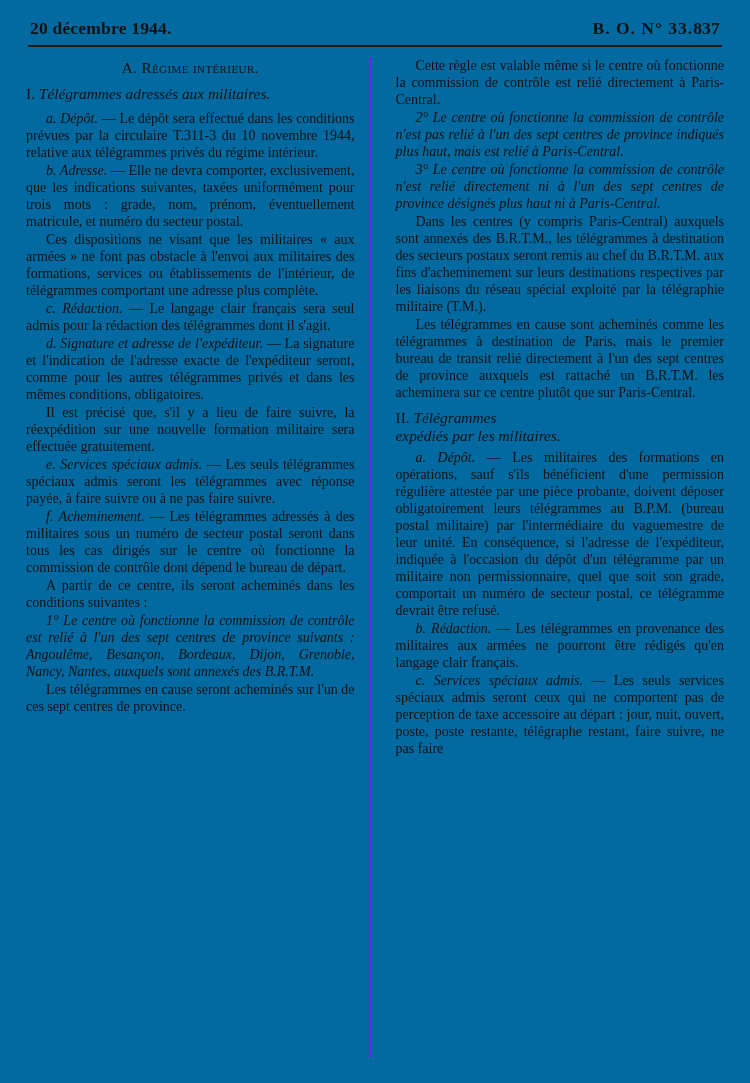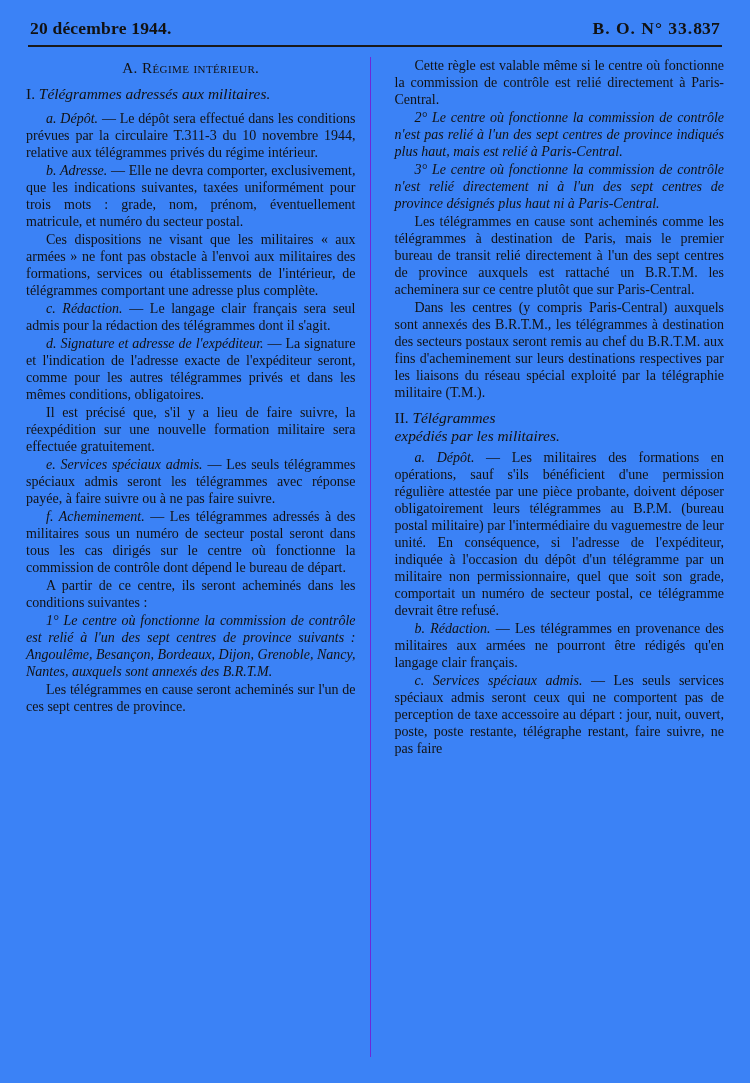--- a/index.html
+++ b/index.html
@@ -4,21 +4,21 @@
 <style>
   html, body {
     margin: 0;
     padding: 0;
     background: #ffffff;
   }
   .page {
     position: relative;
     width: 750px;
     height: 1083px;
-    background: #3b82f6;
+    background: #0369a1;
     font-family: "Liberation Serif", "DejaVu Serif", serif;
     color: #121212;
     overflow: hidden;
     box-sizing: border-box;
     padding: 18px 26px 10px 26px;
   }
   
   .header {
     display: flex;
     align-items: baseline;
@@ -40,21 +40,21 @@
   .columns {
     display: flex;
     gap: 24px;
     align-items: stretch;
     height: 1000px;
   }
   .col {
     width: 332px;
     position: relative;
   }
-  .col-left { border-right: 1px solid #6d28d9; padding-right: 14px; }
+  .col-left { border-right: 3px solid #6d28d9; padding-right: 14px; }
   .col-right { padding-left: 0px; }
 
   p {
     margin: 0 0 1px 0;
     font-size: 14px;
     line-height: 1.215;
     text-align: justify;
     text-justify: inter-word;
     hyphens: auto;
   }
@@ -118,22 +118,22 @@
       <p class="ind it">1° Le centre où fonctionne la commission de contrôle est relié à l'un des sept centres de province suivants : Angoulême, Besançon, Bordeaux, Dijon, Grenoble, Nancy, Nantes, auxquels sont annexés des B.R.T.M.</p>
       <p class="ind">Les télégrammes en cause seront acheminés sur l'un de ces sept centres de province.</p>
 
     </div>
 
     <div class="col col-right">
 
       <p class="ind">Cette règle est valable même si le centre où fonctionne la commission de contrôle est relié directement à Paris-Central.</p>
       <p class="ind it">2° Le centre où fonctionne la commission de contrôle n'est pas relié à l'un des sept centres de province indiqués plus haut, mais est relié à Paris-Central.</p>
       <p class="ind it">3° Le centre où fonctionne la commission de contrôle n'est relié directement ni à l'un des sept centres de province désignés plus haut ni à Paris-Central.</p>
+      <p class="ind">Dans les centres (y compris Paris-Central) auxquels sont annexés des B.R.T.M., les télégrammes à destination des secteurs postaux seront remis au chef du B.R.T.M. aux fins d'acheminement sur leurs destinations respectives par les liaisons du réseau spécial exploité par la télégraphie militaire (T.M.).</p>
       <p class="ind">Les télégrammes en cause sont acheminés comme les télégrammes à destination de Paris, mais le premier bureau de transit relié directement à l'un des sept centres de province auxquels est rattaché un B.R.T.M. les acheminera sur ce centre plutôt que sur Paris-Central.</p>
-      <p class="ind">Dans les centres (y compris Paris-Central) auxquels sont annexés des B.R.T.M., les télégrammes à destination des secteurs postaux seront remis au chef du B.R.T.M. aux fins d'acheminement sur leurs destinations respectives par les liaisons du réseau spécial exploité par la télégraphie militaire (T.M.).</p>
 
       <div class="sec-head-2">
         <div>
           <span class="rom">II. </span><span>Télégrammes</span>
         </div>
         <div>expédiés par les militaires.</div>
       </div>
 
       <p class="ind"><i>a. Dépôt.</i> — Les militaires des formations en opérations, sauf s'ils bénéficient d'une permission régulière attestée par une pièce probante, doivent déposer obligatoirement leurs télégrammes au B.P.M. (bureau postal militaire) par l'intermédiaire du vaguemestre de leur unité. En conséquence, si l'adresse de l'expéditeur, indiquée à l'occasion du dépôt d'un télégramme par un militaire non permissionnaire, quel que soit son grade, comportait un numéro de secteur postal, ce télégramme devrait être refusé.</p>
       <p class="ind"><i>b. Rédaction.</i> — Les télégrammes en provenance des militaires aux armées ne pourront être rédigés qu'en langage clair français.</p>

